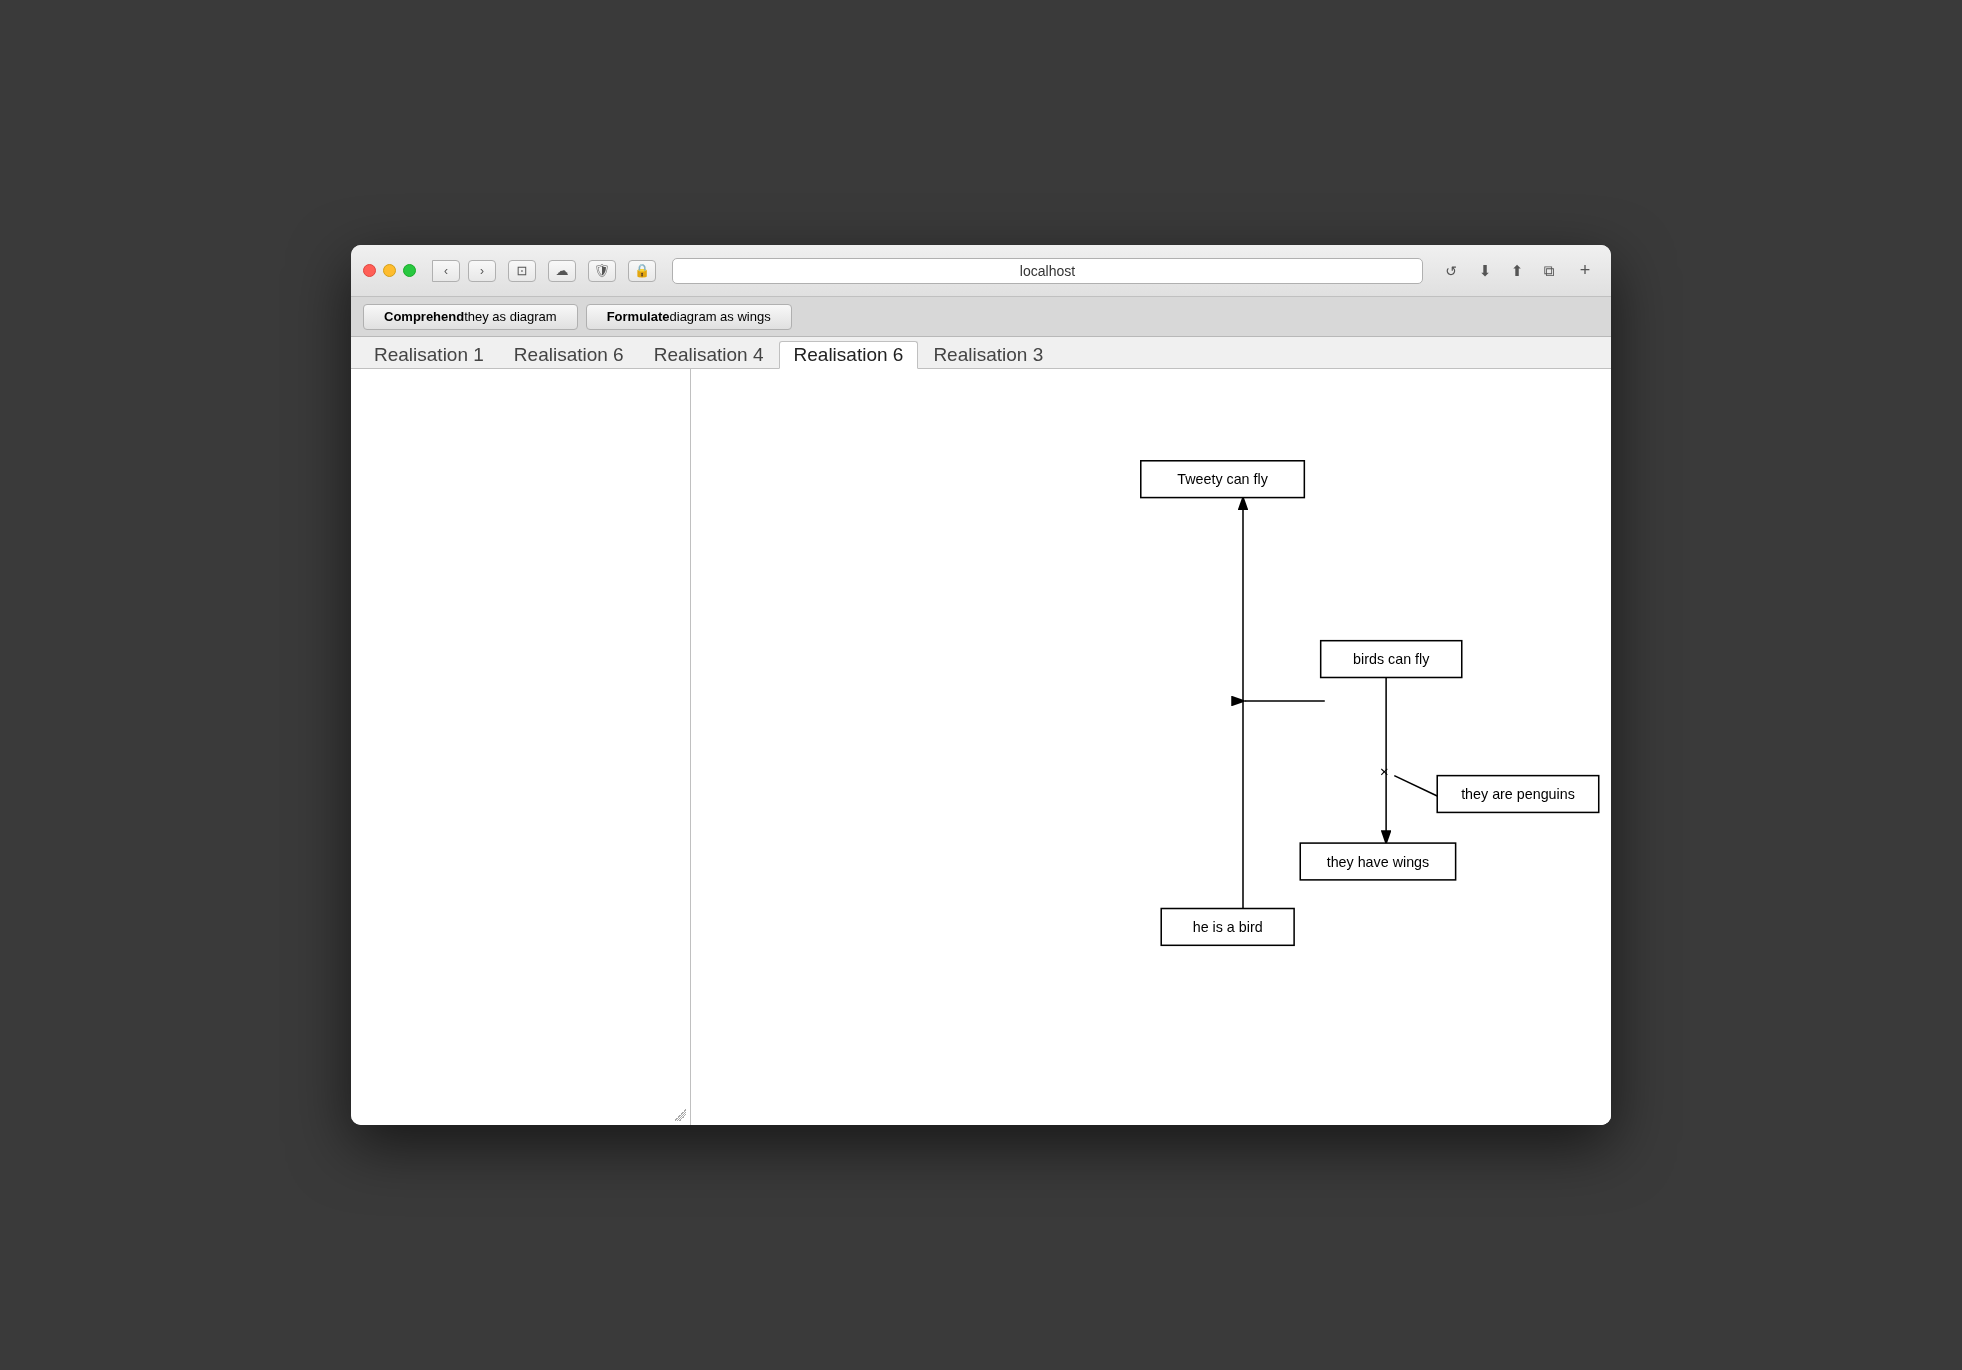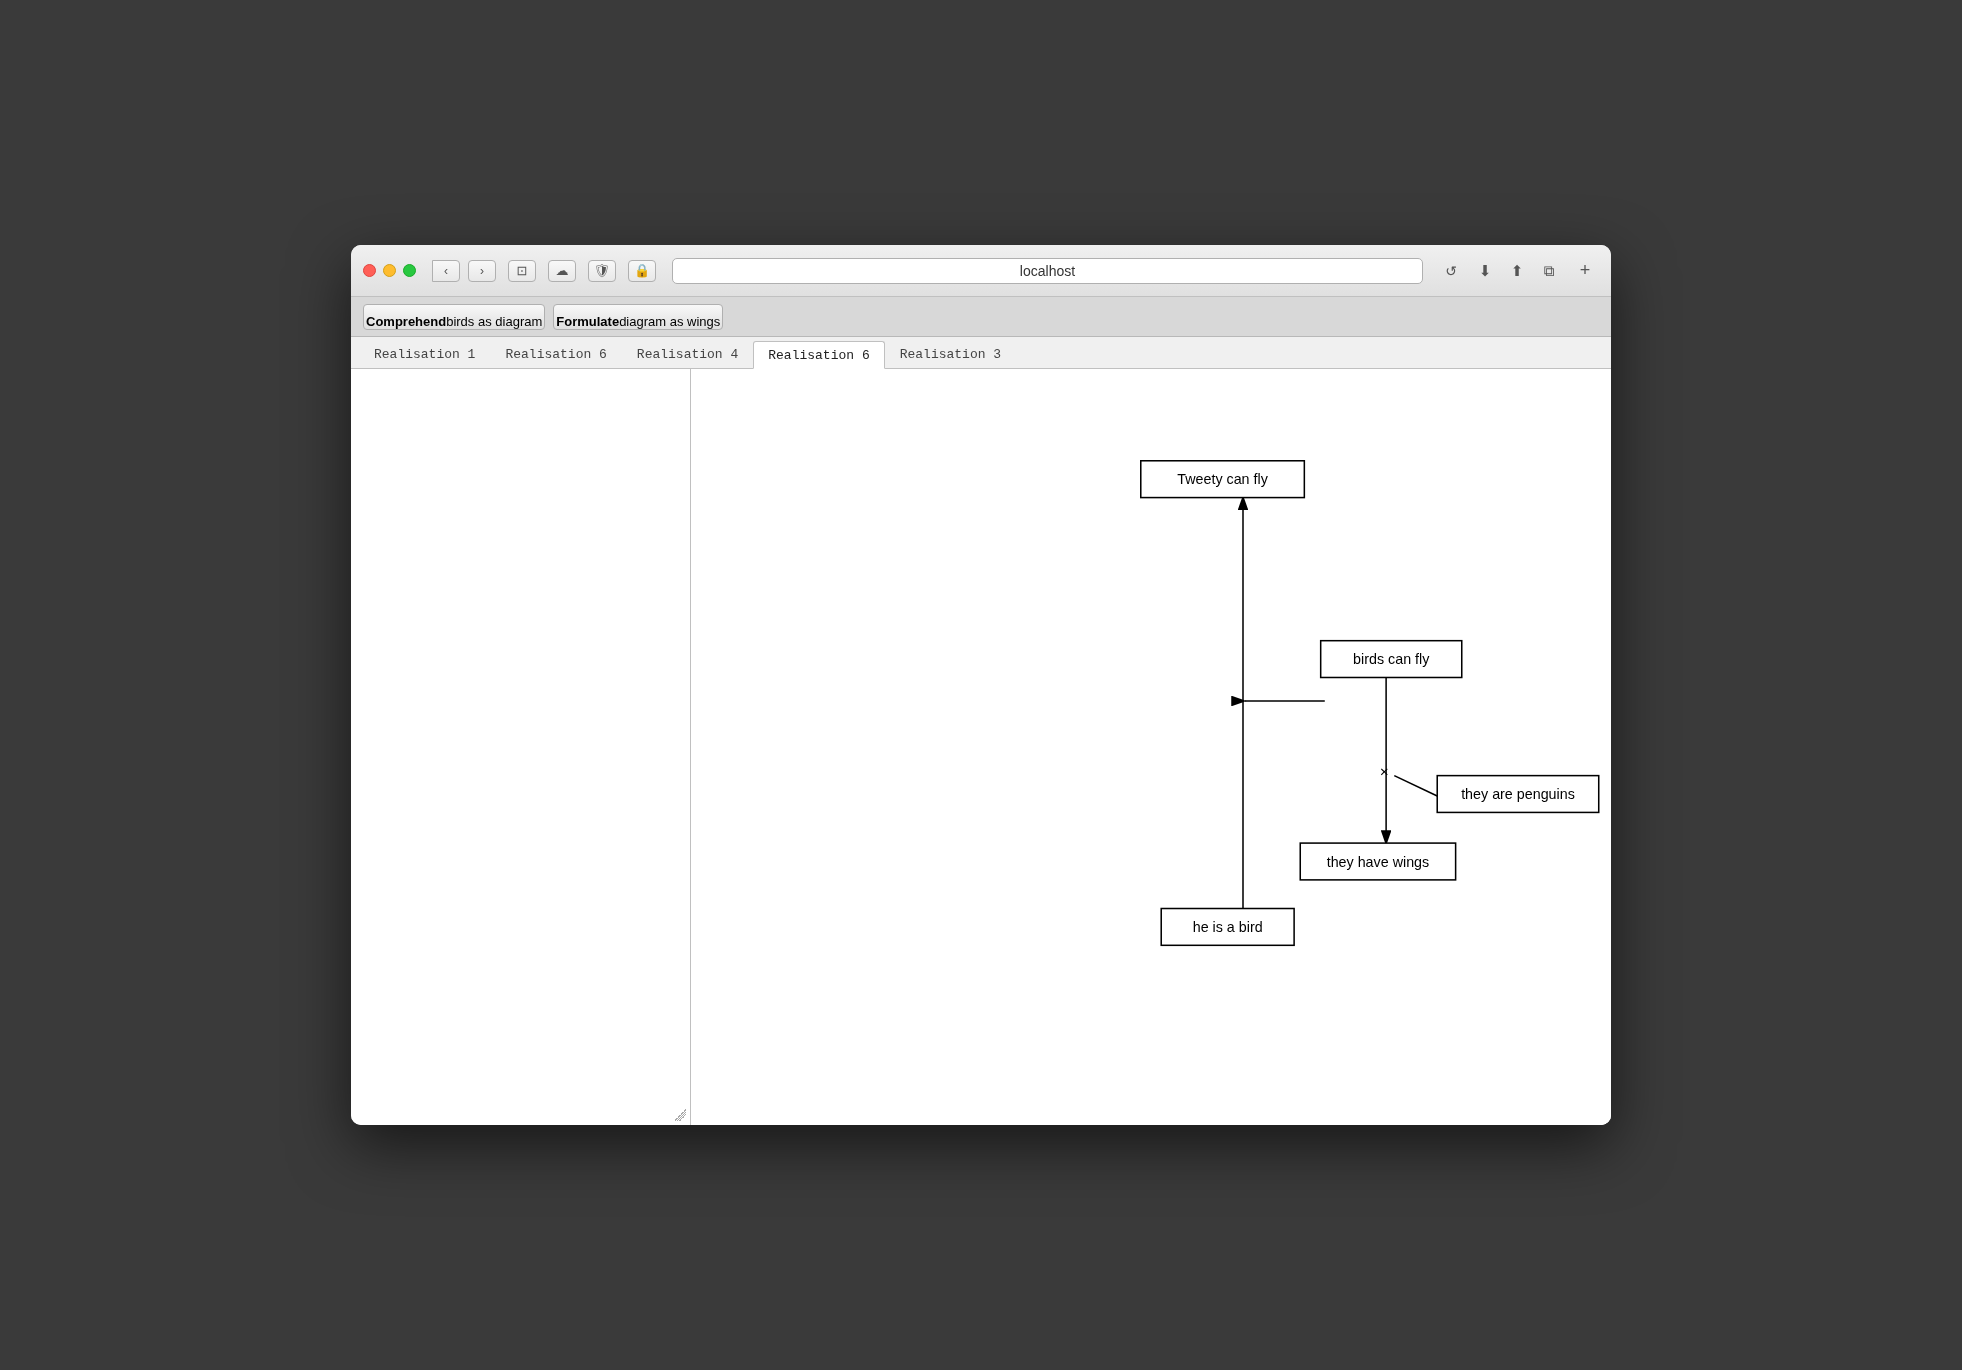--- a/index.html
+++ b/index.html
@@ -143,55 +143,54 @@
       border-bottom: 1px solid #b8b8b8;
       display: flex;
       align-items: center;
       padding: 0 12px;
       gap: 8px;
       flex-shrink: 0;
     }
 
     .toolbar-btn {
       height: 26px;
-      padding: 0 2px;
+      padding: 0 20px;
       background: linear-gradient(to bottom, #f8f8f8, #e0e0e0);
       border: 1px solid #b0b0b0;
       border-radius: 4px;
       font-size: 13px;
       cursor: pointer;
       display: flex;
-      align-items: flex-end;
+      align-items: center;
     }
 
     .toolbar-btn .bold-part { font-weight: bold; }
 
     
     .tabbar {
       height: 32px;
       background: #f0f0f0;
       border-bottom: 1px solid #c0c0c0;
       display: flex;
       align-items: flex-end;
       padding: 0 8px;
       flex-shrink: 0;
     }
 
     .tab {
       height: 28px;
       padding: 0 14px;
-      font-size: 13px;
+      font-size: 19px;
       display: flex;
       align-items: center;
       cursor: pointer;
       border: 1px solid transparent;
       border-bottom: none;
       color: #444;
       background: transparent;
-      font-family: Liberation Mono, monospace;
     }
 
     .tab.active {
       background: white;
       border-color: #c0c0c0;
       border-bottom: 1px solid white;
       margin-bottom: -1px;
       color: #222;
       border-radius: 3px 3px 0 0;
     }
@@ -290,21 +289,21 @@
       <div class="action-icon">⬇</div>
       <div class="action-icon">⬆</div>
       <div class="action-icon">⧉</div>
     </div>
     <div class="plus-btn">+</div>
   </div>
 
   <div class="toolbar">
     <button class="toolbar-btn">
       <span class="bold-part">Comprehend</span>
-        <span> birds as diagram</span>
+        <span> they as diagram</span>
     </button>
     <button class="toolbar-btn">
       <span class="bold-part">Formulate</span>
         <span> diagram as wings</span>
     </button>
   </div>
 
   <div class="tabbar">
     <div class="tab">Realisation 1</div>
     <div class="tab">Realisation 6</div>

